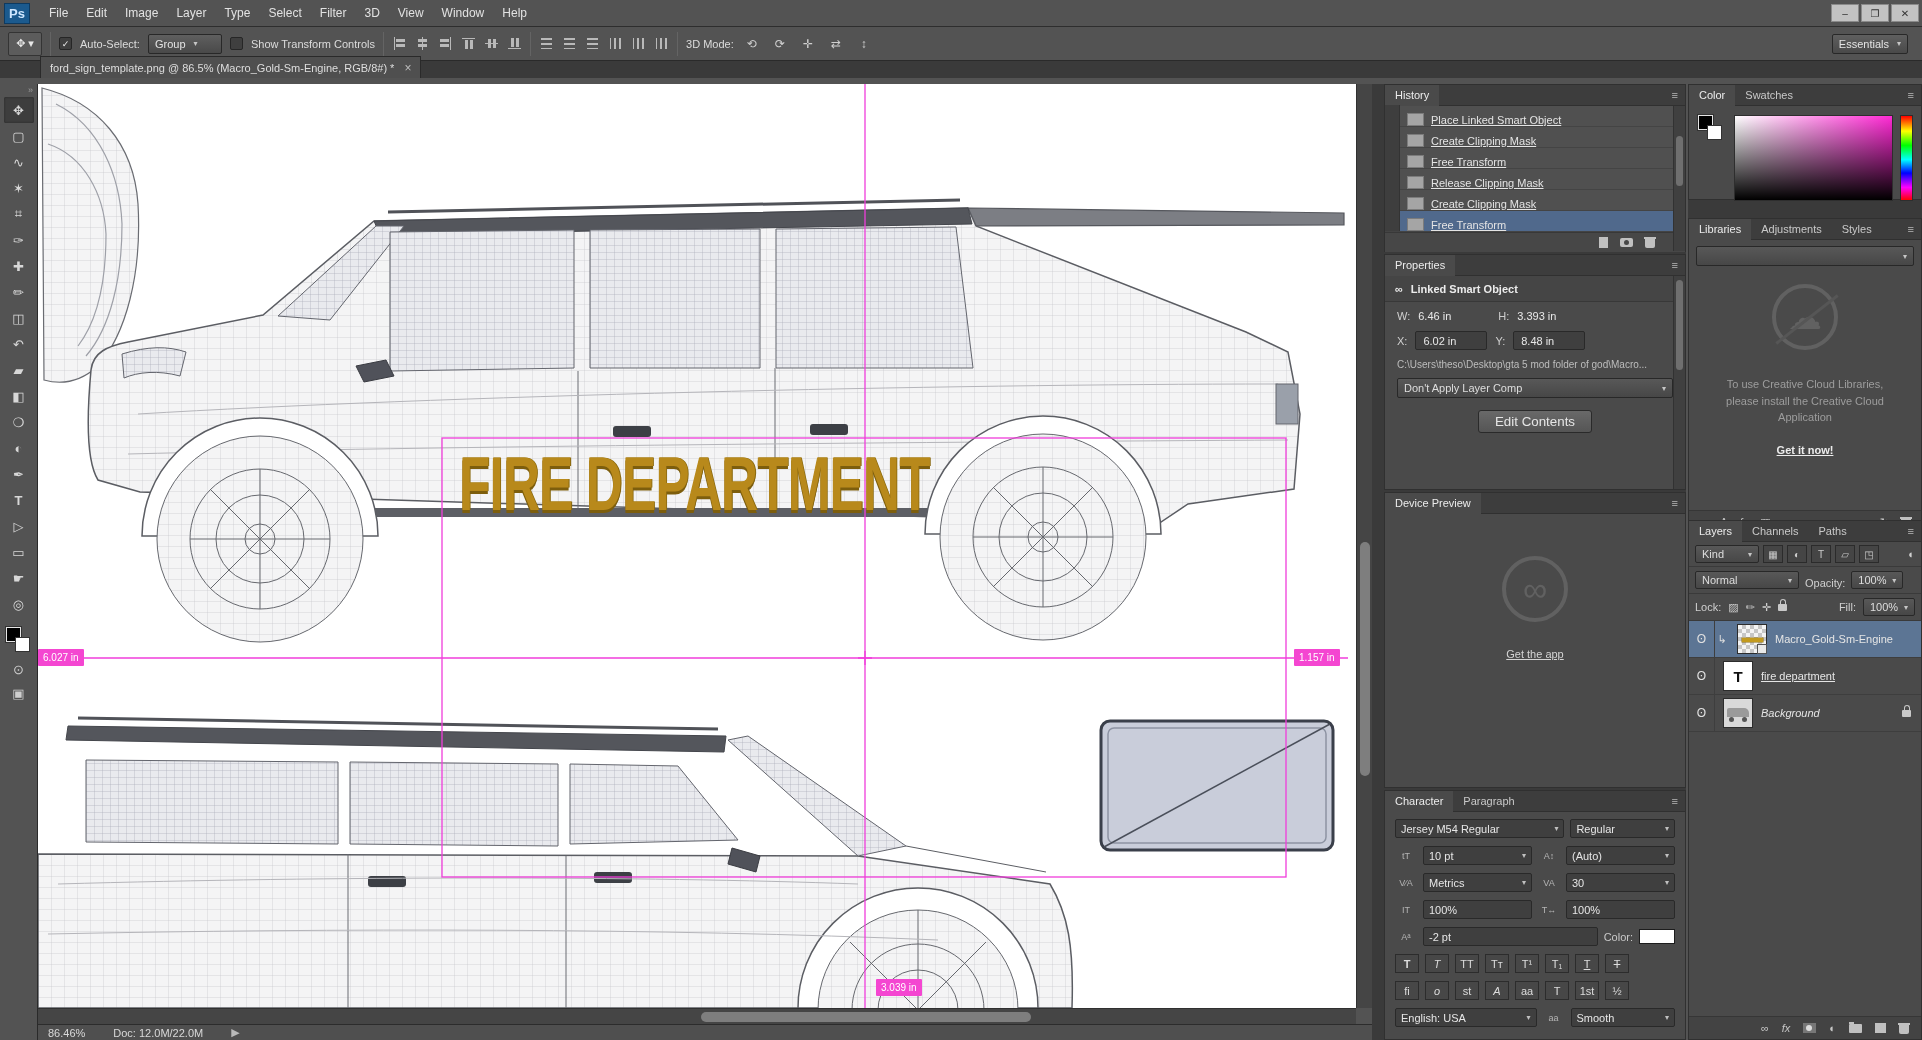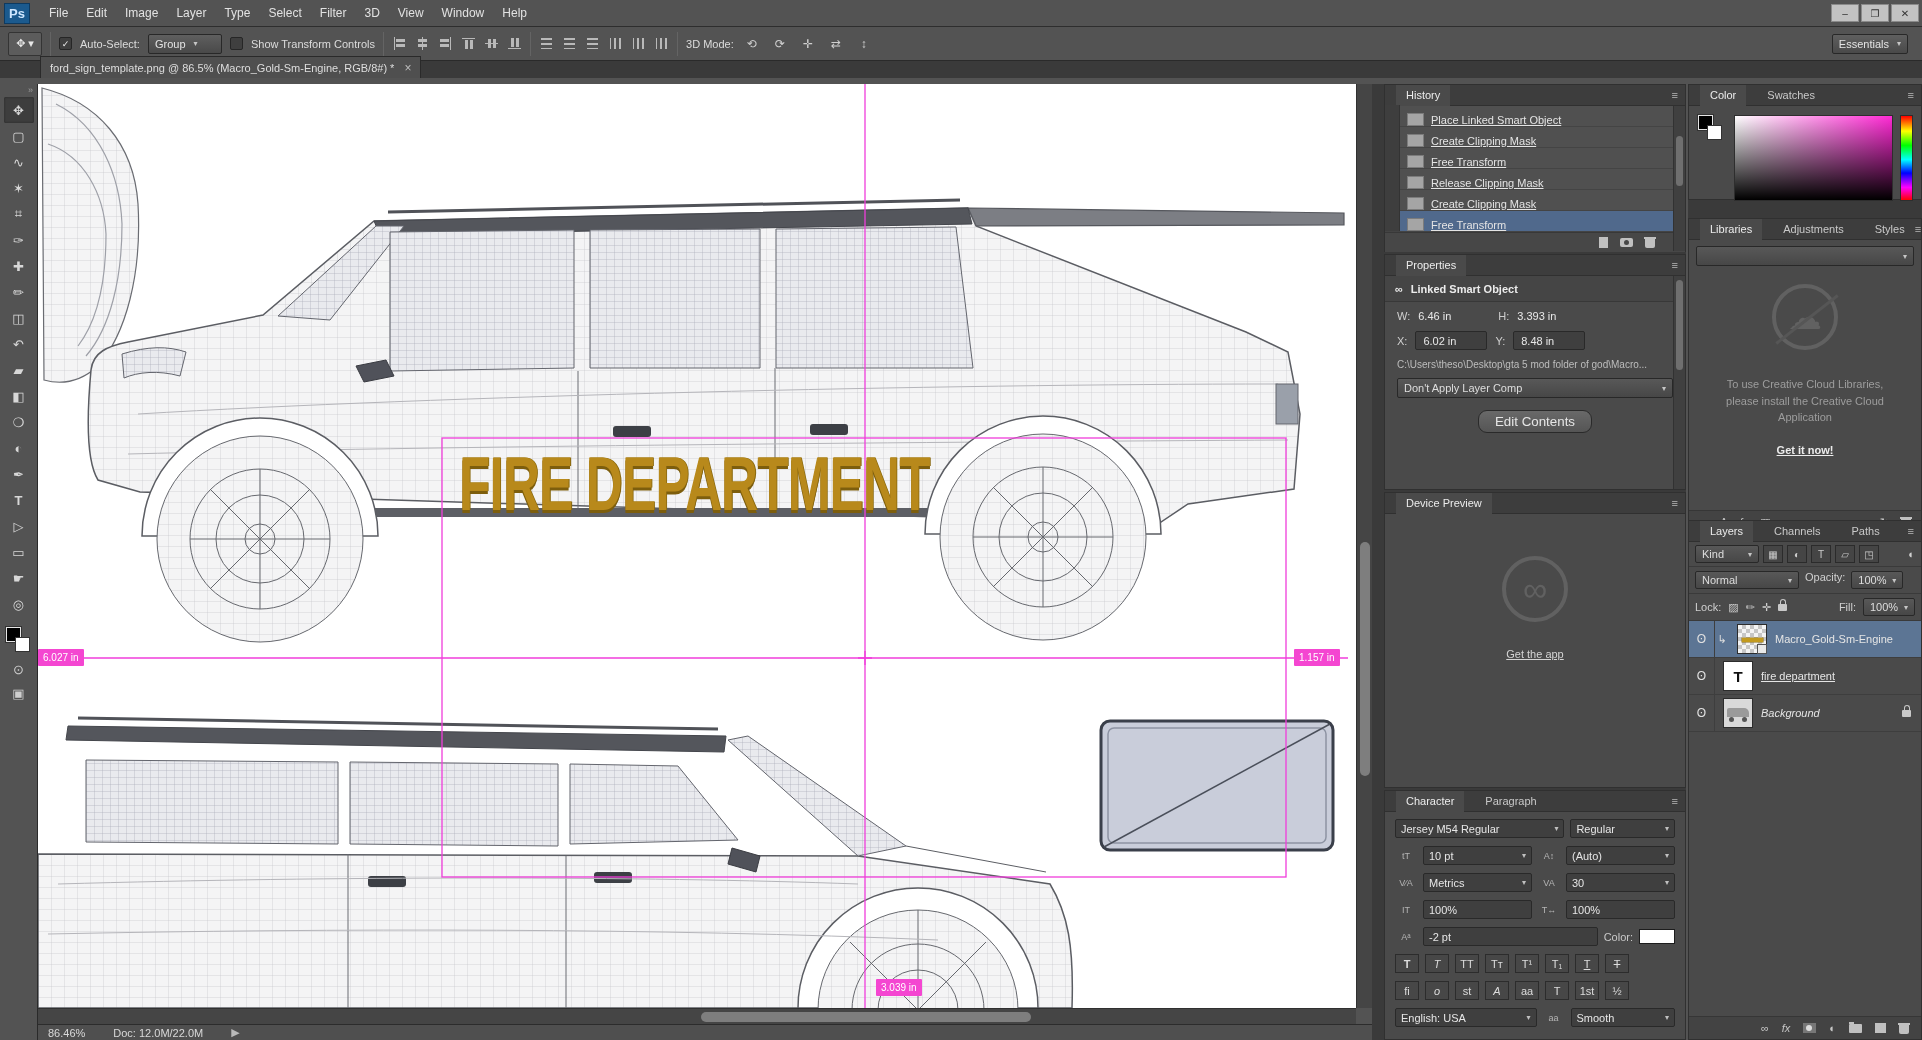--- a/index.html
+++ b/index.html
@@ -56,21 +56,21 @@
   .vthumb{position:absolute;left:3px;top:458px;width:10px;height:234px;background:#7e7e7e;border-radius:5px;}
   .statusbar{position:absolute;left:38px;top:1024px;width:1334px;height:16px;background:#4f4f4f;border-top:1px solid #2c2c2c;display:flex;align-items:center;gap:28px;padding-left:10px;color:#d9d9d9;}
   .gapstrip{position:absolute;left:1372px;top:84px;width:12px;bottom:0;background:#3a3a3a;}
 
   
   .dock{position:absolute;top:84px;bottom:0;background:#3a3a3a;}
   .dock1{left:1384px;width:302px;}
   .dock2{left:1688px;width:234px;}
   .panel{position:absolute;left:0;right:0;background:#4a4a4a;border:1px solid #303030;}
   .phead{height:21px;background:#3d3d3d;display:flex;align-items:center;color:#c9c9c9;border-bottom:1px solid #303030;}
-  .ptab{padding:0 10px;height:21px;line-height:21px;margin-left:11px;}
+  .ptab{padding:0 10px;height:21px;line-height:21px;}
   .ptab.active{background:#4a4a4a;color:#ececec;}
   .pmenu{margin-left:auto;padding-right:7px;color:#b9b9b9;font-size:11px;}
   .pscroll{position:absolute;right:0;top:21px;bottom:0;width:12px;background:#404040;border-left:1px solid #323232;}
   .pthumb{position:absolute;left:2px;right:2px;background:#6f6f6f;border-radius:4px;}
 
   
   .hist-row{height:21px;display:flex;align-items:flex-end;background:#505050;border-bottom:1px solid #444;color:#e4e4e4;text-decoration:underline;}
   .hist-row.sel{background:#50698c;}
   .hist-check{width:15px;height:21px;background:#3e3e3e;border-right:1px solid #333;}
   .hist-thumb{width:17px;height:13px;background:#a5a5a5;border:1px solid #7c7c7c;margin:0 7px;}
@@ -93,21 +93,21 @@
 
   
   .prop-obj{display:flex;align-items:center;gap:8px;height:26px;padding:0 10px;background:#454545;border-bottom:1px solid #383838;color:#ececec;font-weight:bold;}
   .prop-body{padding:8px 12px;}
   .prow{display:flex;align-items:center;gap:8px;margin-bottom:9px;color:#cfcfcf;}
   .pfield{background:#3f3f3f;border:1px solid #292929;border-radius:2px;height:19px;line-height:18px;padding:0 7px;min-width:72px;color:#e8e8e8;}
   .pval{color:#e8e8e8;min-width:72px;}
   .ppath{font-size:10px;color:#bdbdbd;margin:4px 0 8px;white-space:nowrap;overflow:hidden;}
   .fcombo{height:20px;background:linear-gradient(#585858,#474747);border:1px solid #282828;border-radius:2px;display:flex;align-items:center;padding:0 6px;color:#dedede;}
   .fcombo .arr{margin-left:auto;font-size:8px;color:#c6c6c6;}
-  .editbtn{display:block;margin:12px auto 0;padding:3px 16px;background:linear-gradient(#696969,#555);border:1px solid #2a2a2a;border-radius:9px;color:#e6e6e6;}
+  .editbtn{display:block;margin:12px auto 0;padding:3px 16px;background:linear-gradient(#696969,#555);border:1px solid #2a2a2a;border-radius:3px;color:#e6e6e6;}
 
   
   .bigcircle{width:66px;height:66px;border:4px solid #616161;border-radius:50%;margin:42px auto 26px;display:flex;align-items:center;justify-content:center;color:#616161;font-size:34px;position:relative;}
   .slash::after{content:"";position:absolute;left:-8px;top:30px;width:78px;height:3px;background:#565656;transform:rotate(-38deg);}
   .centermsg{width:216px;margin:0 auto;text-align:center;color:#9d9d9d;line-height:1.5;}
   .plink{display:block;text-align:center;margin-top:18px;color:#d4d4d4;text-decoration:underline;}
   .plink.bold{font-weight:bold;color:#ececec;}
   .lib-combo{margin:6px 7px;height:20px;}
   .lib-bottom{position:absolute;left:0;right:0;bottom:0;height:23px;background:#434343;border-top:1px solid #363636;display:flex;align-items:center;gap:12px;padding:0 10px;color:#c6c6c6;}
   .lib-bottom .right{margin-left:auto;display:flex;gap:12px;align-items:center;}
@@ -124,21 +124,21 @@
 
   
   .color-body{display:flex;padding:9px 8px;gap:7px;}
   .cswatches{position:relative;width:30px;height:34px;flex:none;}
   .gradbox{flex:1;height:86px;border:1px solid #2e2e2e;background:linear-gradient(to bottom,rgba(0,0,0,0),#000),linear-gradient(to right,#fff,#ff2ad4);}
   .huestrip{width:13px;height:86px;border:1px solid #2e2e2e;background:linear-gradient(to bottom,#f00,#ff0 18%,#0f0 35%,#0ff 52%,#00f 68%,#f0f 85%,#f00);}
 
   
   .lfilter{display:flex;align-items:center;gap:4px;padding:3px 6px;border-bottom:1px solid #3a3a3a;}
   .lfic{width:20px;height:18px;background:#454545;border:1px solid #2b2b2b;color:#ccc;font-size:10px;display:flex;align-items:center;justify-content:center;}
-  .lblend{display:flex;align-items:flex-start;gap:6px;padding:4px 6px;border-bottom:1px solid #3a3a3a;color:#cfcfcf;}
+  .lblend{display:flex;align-items:flex-end;gap:6px;padding:4px 6px;border-bottom:1px solid #3a3a3a;color:#cfcfcf;}
   .llock{display:flex;align-items:center;gap:7px;padding:4px 6px;border-bottom:1px solid #3a3a3a;color:#cfcfcf;}
   .lrow{height:37px;display:flex;align-items:center;border-bottom:1px solid #3e3e3e;background:#4a4a4a;color:#e5e5e5;}
   .lrow.sel{background:#5c7594;}
   .leye{width:26px;align-self:stretch;border-right:1px solid #3e3e3e;display:flex;align-items:center;justify-content:center;color:#e0e0e0;font-size:12px;flex:none;}
   .lthumb{width:30px;height:30px;margin:0 8px;border:1px solid #2c2c2c;position:relative;flex:none;background:#d9d9d9;}
   .lthumb.checker{background-color:#eee;background-image:repeating-conic-gradient(#c6c6c6 0 25%,#f4f4f4 0 50%);background-size:8px 8px;}
   .gmark{position:absolute;left:4px;top:13px;width:21px;height:4px;background:#c29a1f;box-shadow:0 0 0 0.5px #8a6a10;}
   .sobadge{position:absolute;right:-1px;bottom:-1px;width:10px;height:10px;background:#e9e9e9;border:1px solid #555;}
   .tthumb{background:#fff;color:#111;font-weight:bold;display:flex;align-items:center;justify-content:center;font-size:15px;}
   .bgthumb::before{content:"";position:absolute;left:3px;top:9px;right:3px;height:9px;background:#9a9a9a;border-radius:2px 5px 0 0;}

